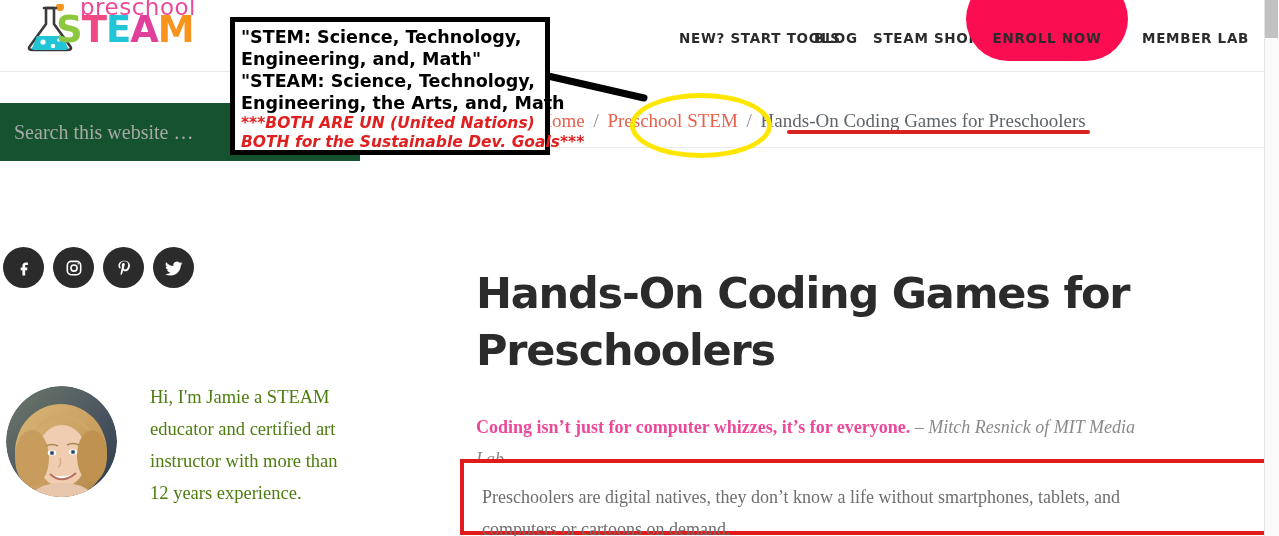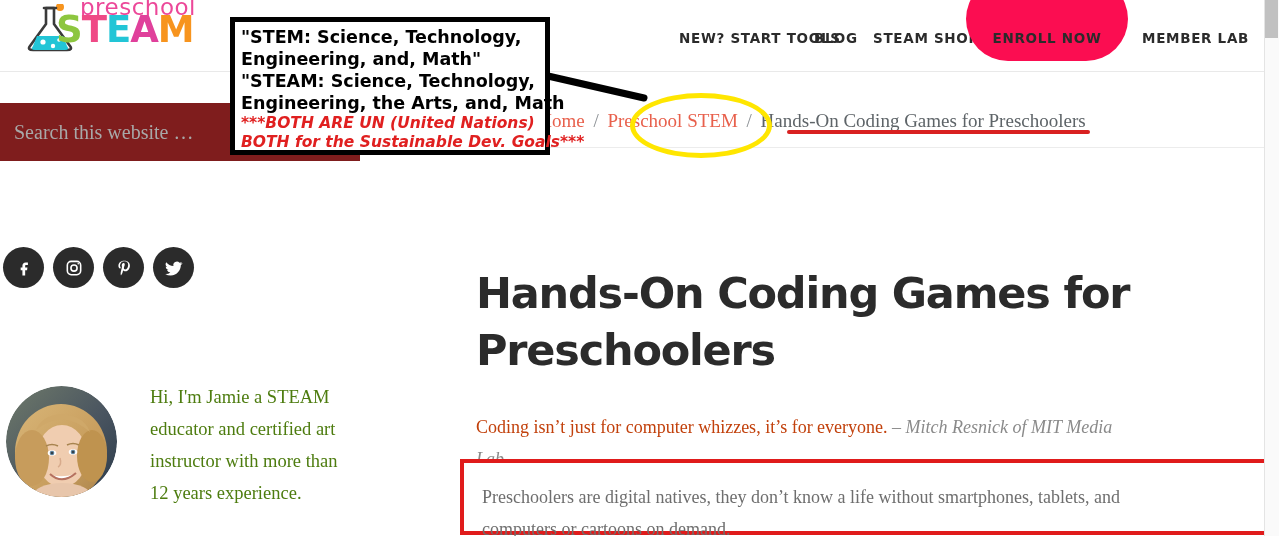--- a/index.html
+++ b/index.html
@@ -34,21 +34,21 @@
   .nav-enroll-pill { position:absolute; left:306px; top:-23px; width:162px; height:84px;
                      background:#fb0d51; border-radius:42px; }
   .nav-enroll-label { position:absolute; left:306px; top:30px; width:162px; text-align:center;
                       font-size:13.5px; letter-spacing:.7px; color:#2b2b2b; font-weight:600;
                       font-family:"DejaVu Sans", sans-serif; cursor:pointer; }
   .nav-4 { left:482px; }
 
   
   .subbar { position:absolute; left:0; top:76px; width:1271px; height:72px; background:#fff;
             border-bottom:1px solid #ececec; }
-  .search-box { position:absolute; left:0px; top:27px; width:360px; height:58px; background:#7f1d1d;
+  .search-box { position:absolute; left:0px; top:27px; width:360px; height:58px; background:#14532d;
                 border:none; outline:none; font-family:"Liberation Serif", serif; font-size:20px;
                 color:#a3a3a3; padding-left:14px; }
   .search-box::placeholder { color:#a8a8a8; }
 
   .breadcrumb { position:absolute; left:505px; top:110px; font-family:"Liberation Serif", serif;
                 font-size:19px; color:#5e6468; white-space:nowrap; }
   .crumb-link { color:#e8604c; text-decoration:none; cursor:pointer; }
   .crumb-sep { color:#8a8f93; margin:0 4px; }
   .crumb-current { color:#5e6468; }
 
@@ -85,21 +85,21 @@
                 color:#4d7c0f; }
 
   
   .post-title { position:absolute; left:476px; top:236px; width:680px;
                 font-family:"DejaVu Sans", sans-serif; font-weight:bold; font-size:43px;
                 line-height:57px; letter-spacing:-1.2px; color:#2b2b2b; }
 
   .quote-para { position:absolute; left:476px; top:393px; width:665px;
                 font-family:"Liberation Serif", serif; font-size:18px; line-height:32px;
                 color:#6e6e6e; }
-  .quote-bold { font-weight:normal; color:#c2410c; }
+  .quote-bold { font-weight:bold; color:#ec4899; }
   .quote-attrib { font-style:italic; color:#8a8a8a; }
 
   .red-box { position:absolute; left:460px; top:459px; width:821px; height:76px;
              border:4px solid #e01b1b; background:#fff; }
   .red-box-text { position:absolute; left:18px; top:18px; width:665px;
                   font-family:"Liberation Serif", serif; font-size:18px; line-height:32px;
                   color:#6e6e6e; }
 
   
   .scrollbar-track { position:absolute; right:0; top:0; width:15px; height:536px; background:#fafafa;

